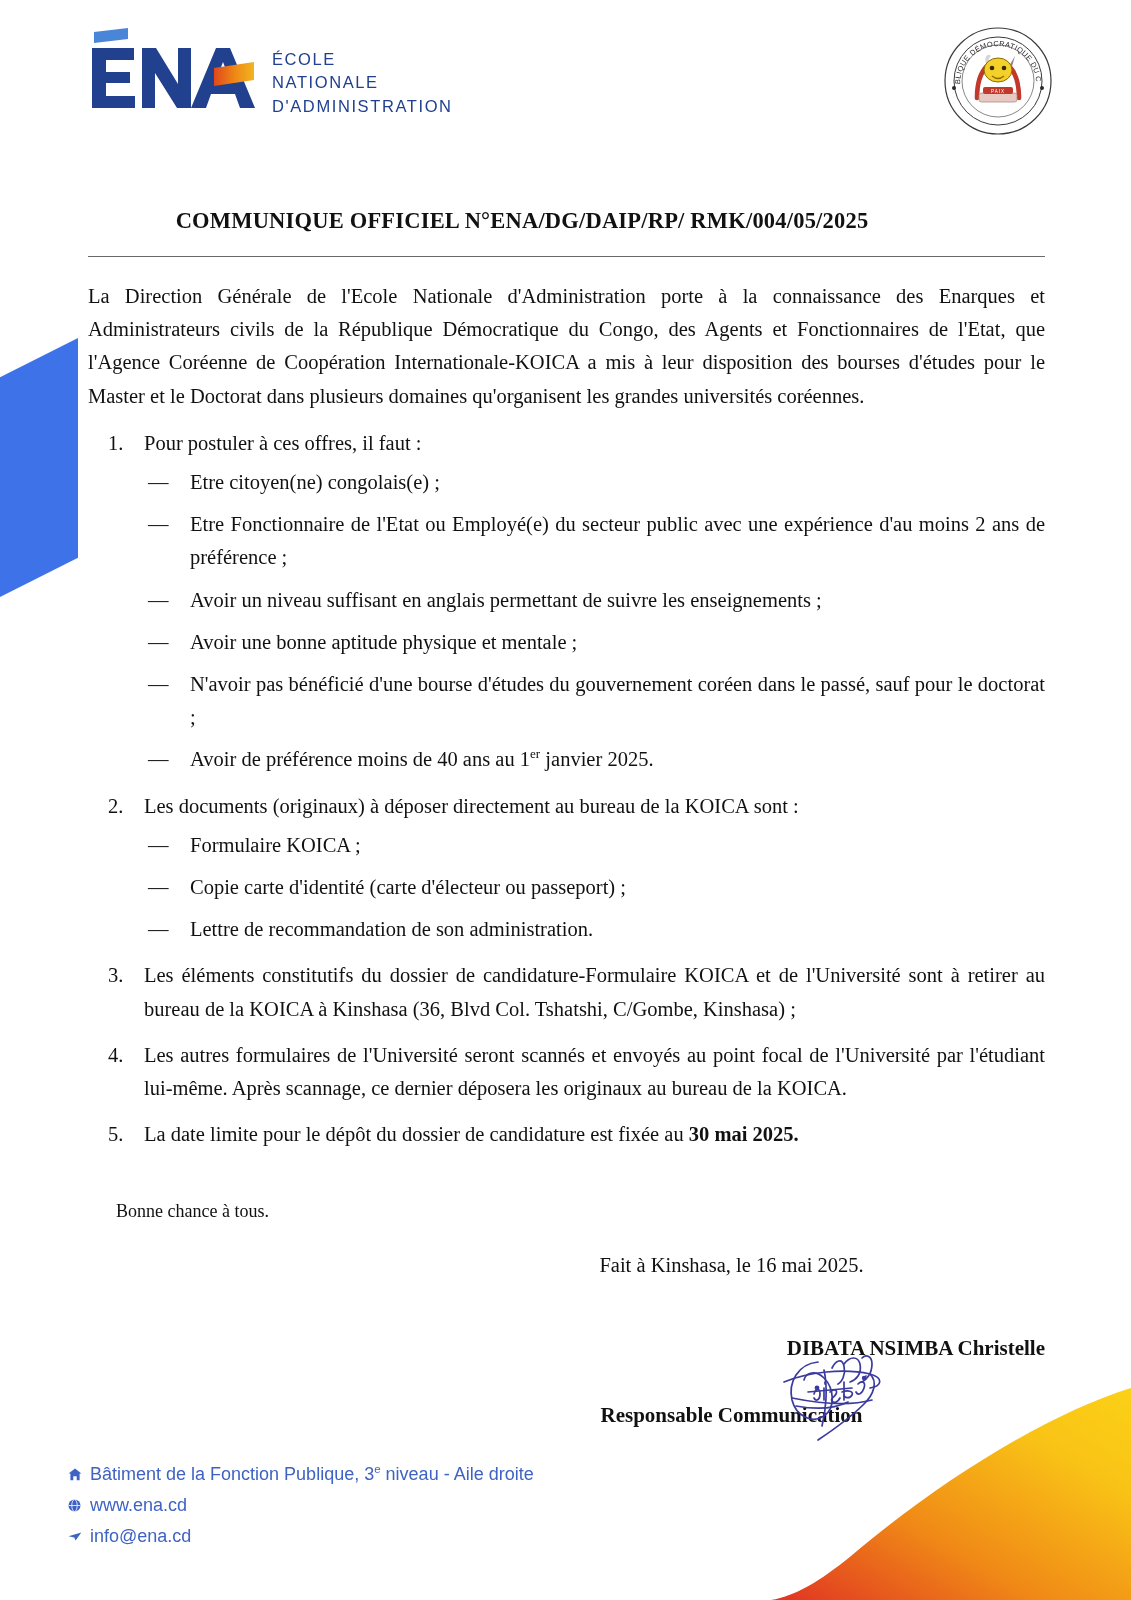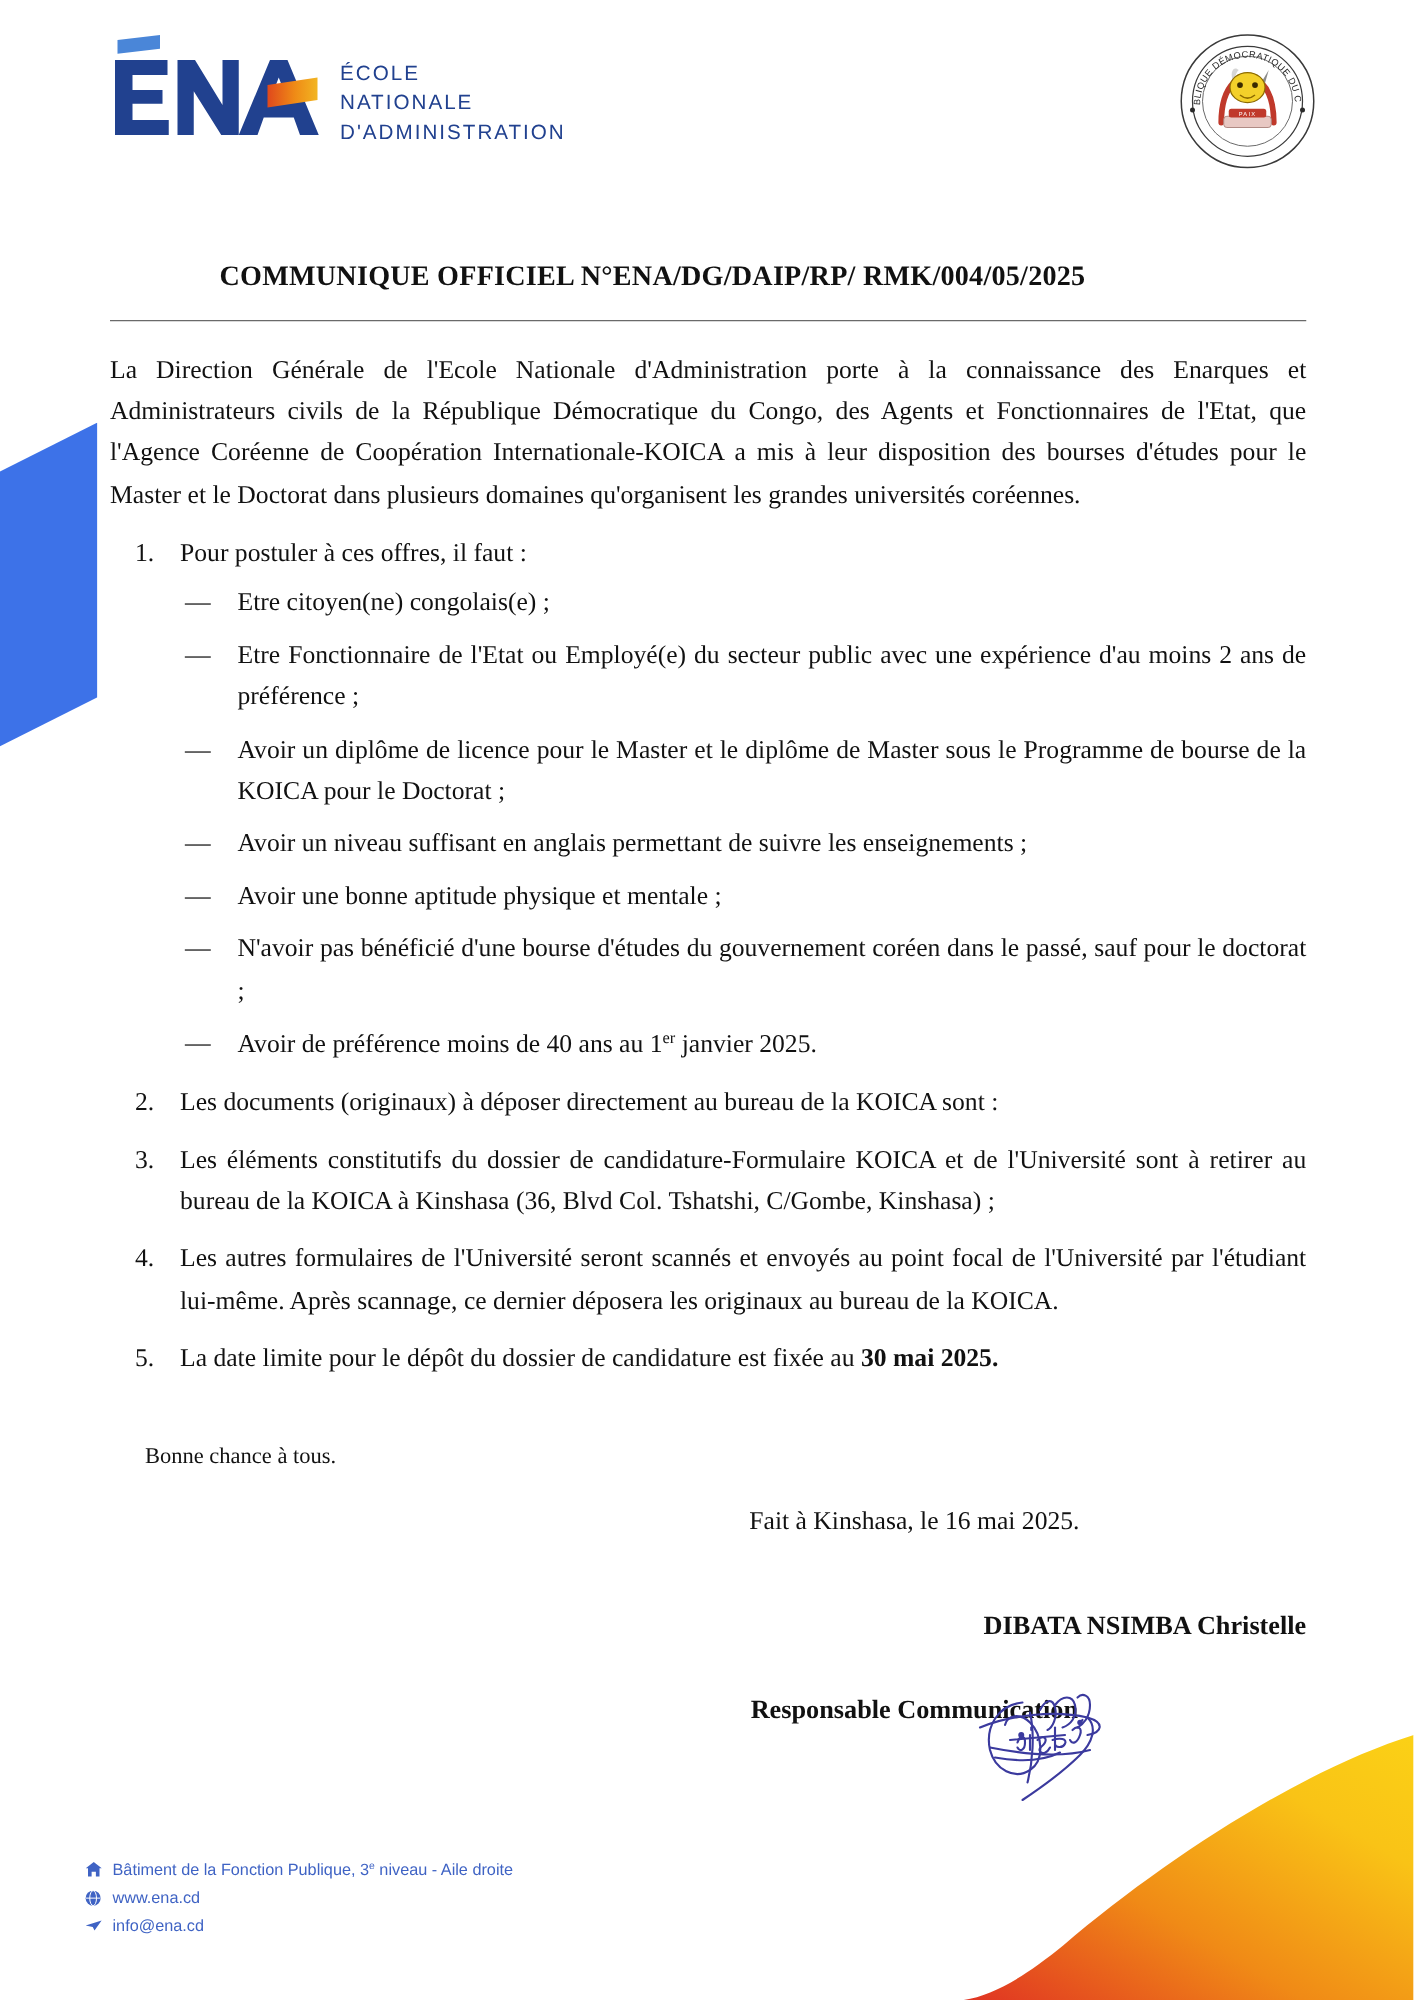--- a/index.html
+++ b/index.html
@@ -198,21 +198,21 @@
   }
 
   
   .footer {
     position: absolute;
     left: 66px;
     bottom: 48px;
     z-index: 3;
     font-family: "Liberation Sans", sans-serif;
     color: #3f63c4;
-    font-size: 13px;
+    font-size: 18px;
     line-height: 1.72;
   }
   .footer-line {
     display: flex;
     align-items: center;
     white-space: nowrap;
   }
   .footer-line .fi {
     display: inline-flex;
     width: 17px;
@@ -311,30 +311,34 @@
 
     <p class="intro">La Direction Générale de l'Ecole Nationale d'Administration porte à la connaissance des Enarques et Administrateurs civils de la République Démocratique du Congo, des Agents et Fonctionnaires de l'Etat, que l'Agence Coréenne de Coopération Internationale-KOICA a mis à leur disposition des bourses d'études pour le Master et le Doctorat dans plusieurs domaines qu'organisent les grandes universités coréennes.</p>
 
     <ol class="main-list">
 
       <li>
         <span class="li-text">Pour postuler à ces offres, il faut :</span>
         <ul class="dash-list">
           <li>Etre citoyen(ne) congolais(e) ;</li>
           <li>Etre Fonctionnaire de l'Etat ou Employé(e) du secteur public avec une expérience d'au moins 2 ans de préférence ;</li>
-          <li>Avoir un diplôme de licence pour le Master et le diplôme de Master sous le Programme de bourse de la KOICA pour le Doctorat ;</li>
           <li>Avoir un niveau suffisant en anglais permettant de suivre les enseignements ;</li>
           <li>Avoir une bonne aptitude physique et mentale ;</li>
           <li>N'avoir pas bénéficié d'une bourse d'études du gouvernement coréen dans le passé, sauf pour le doctorat ;</li>
           <li><span>Avoir de préférence moins de 40 ans au 1</span><sup class="ord">er</sup><span> janvier 2025.</span></li>
         </ul>
       </li>
 
       <li>
         <span class="li-text">Les documents (originaux) à déposer directement au bureau de la KOICA sont :</span>
+        <ul class="dash-list">
+          <li>Formulaire KOICA ;</li>
+          <li>Copie carte d'identité (carte d'électeur ou passeport) ;</li>
+          <li>Lettre de recommandation de son administration.</li>
+        </ul>
       </li>
 
       <li>
         <span class="li-text">Les éléments constitutifs du dossier de candidature-Formulaire KOICA et de l'Université sont à retirer au bureau de la KOICA à Kinshasa (36, Blvd Col. Tshatshi, C/Gombe, Kinshasa) ;</span>
       </li>
 
       <li>
         <span class="li-text">Les autres formulaires de l'Université seront scannés et envoyés au point focal de l'Université par l'étudiant lui-même. Après scannage, ce dernier déposera les originaux au bureau de la KOICA.</span>
       </li>
 

